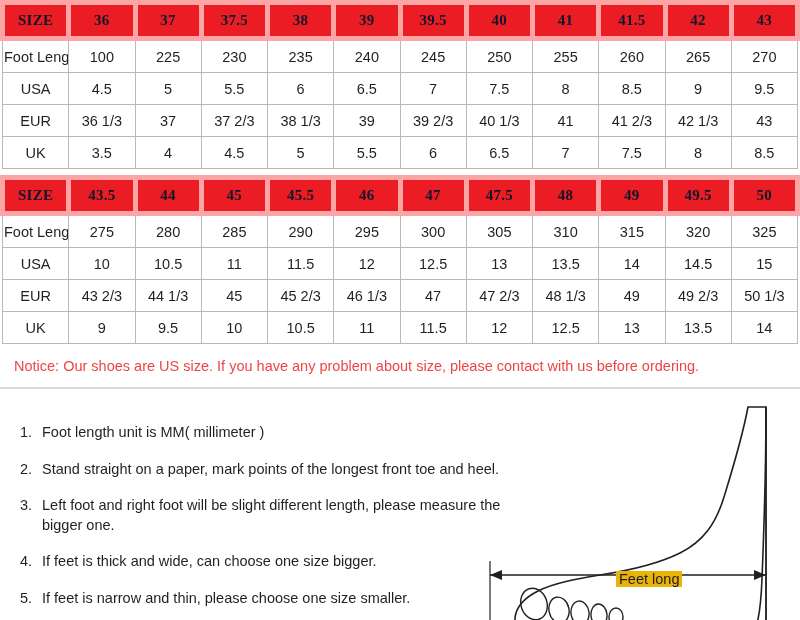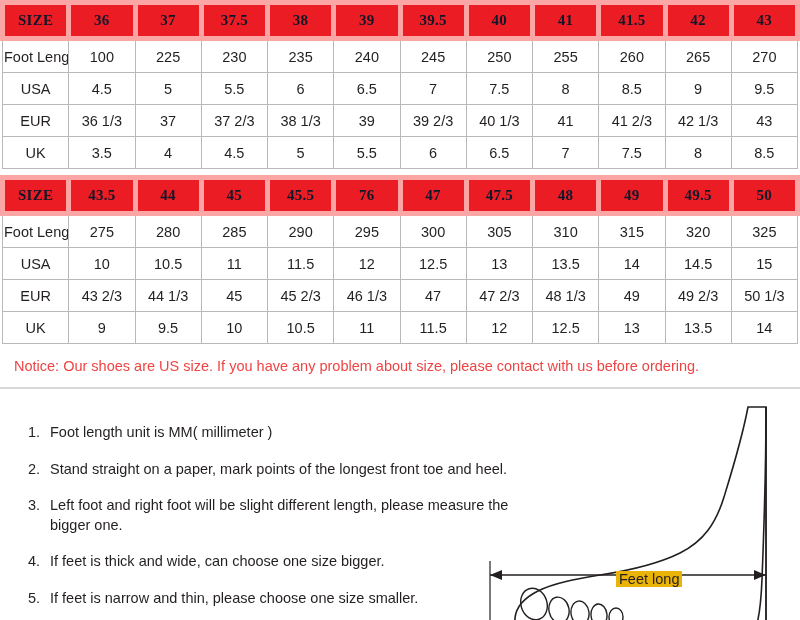--- a/index.html
+++ b/index.html
@@ -72,21 +72,20 @@
     position: absolute;
     left: 14px;
     top: 34px;
     width: 520px;
   }
   .instructions li {
     font-size: 14.5px;
     line-height: 1.35;
     margin-bottom: 17px;
     padding-left: 6px;
-    margin-left: 8px;
   }
   .instructions ol {
     margin: 0;
     padding-left: 22px;
   }
   .instructions .sub {
     display: block;
     padding-left: 8px;
   }
   .foot-figure {
@@ -188,21 +187,21 @@
   <div class="spacer"></div>
 
   <table class="size-table">
     <tbody>
       <tr class="header-row">
         <td class="row-label">SIZE</td>
         <td>43.5</td>
         <td>44</td>
         <td>45</td>
         <td>45.5</td>
-        <td>76</td>
+        <td>46</td>
         <td>47</td>
         <td>47.5</td>
         <td>48</td>
         <td>49</td>
         <td>49.5</td>
         <td>50</td>
       </tr>
       <tr>
         <td class="row-label">Foot Length</td>
         <td>275</td>

